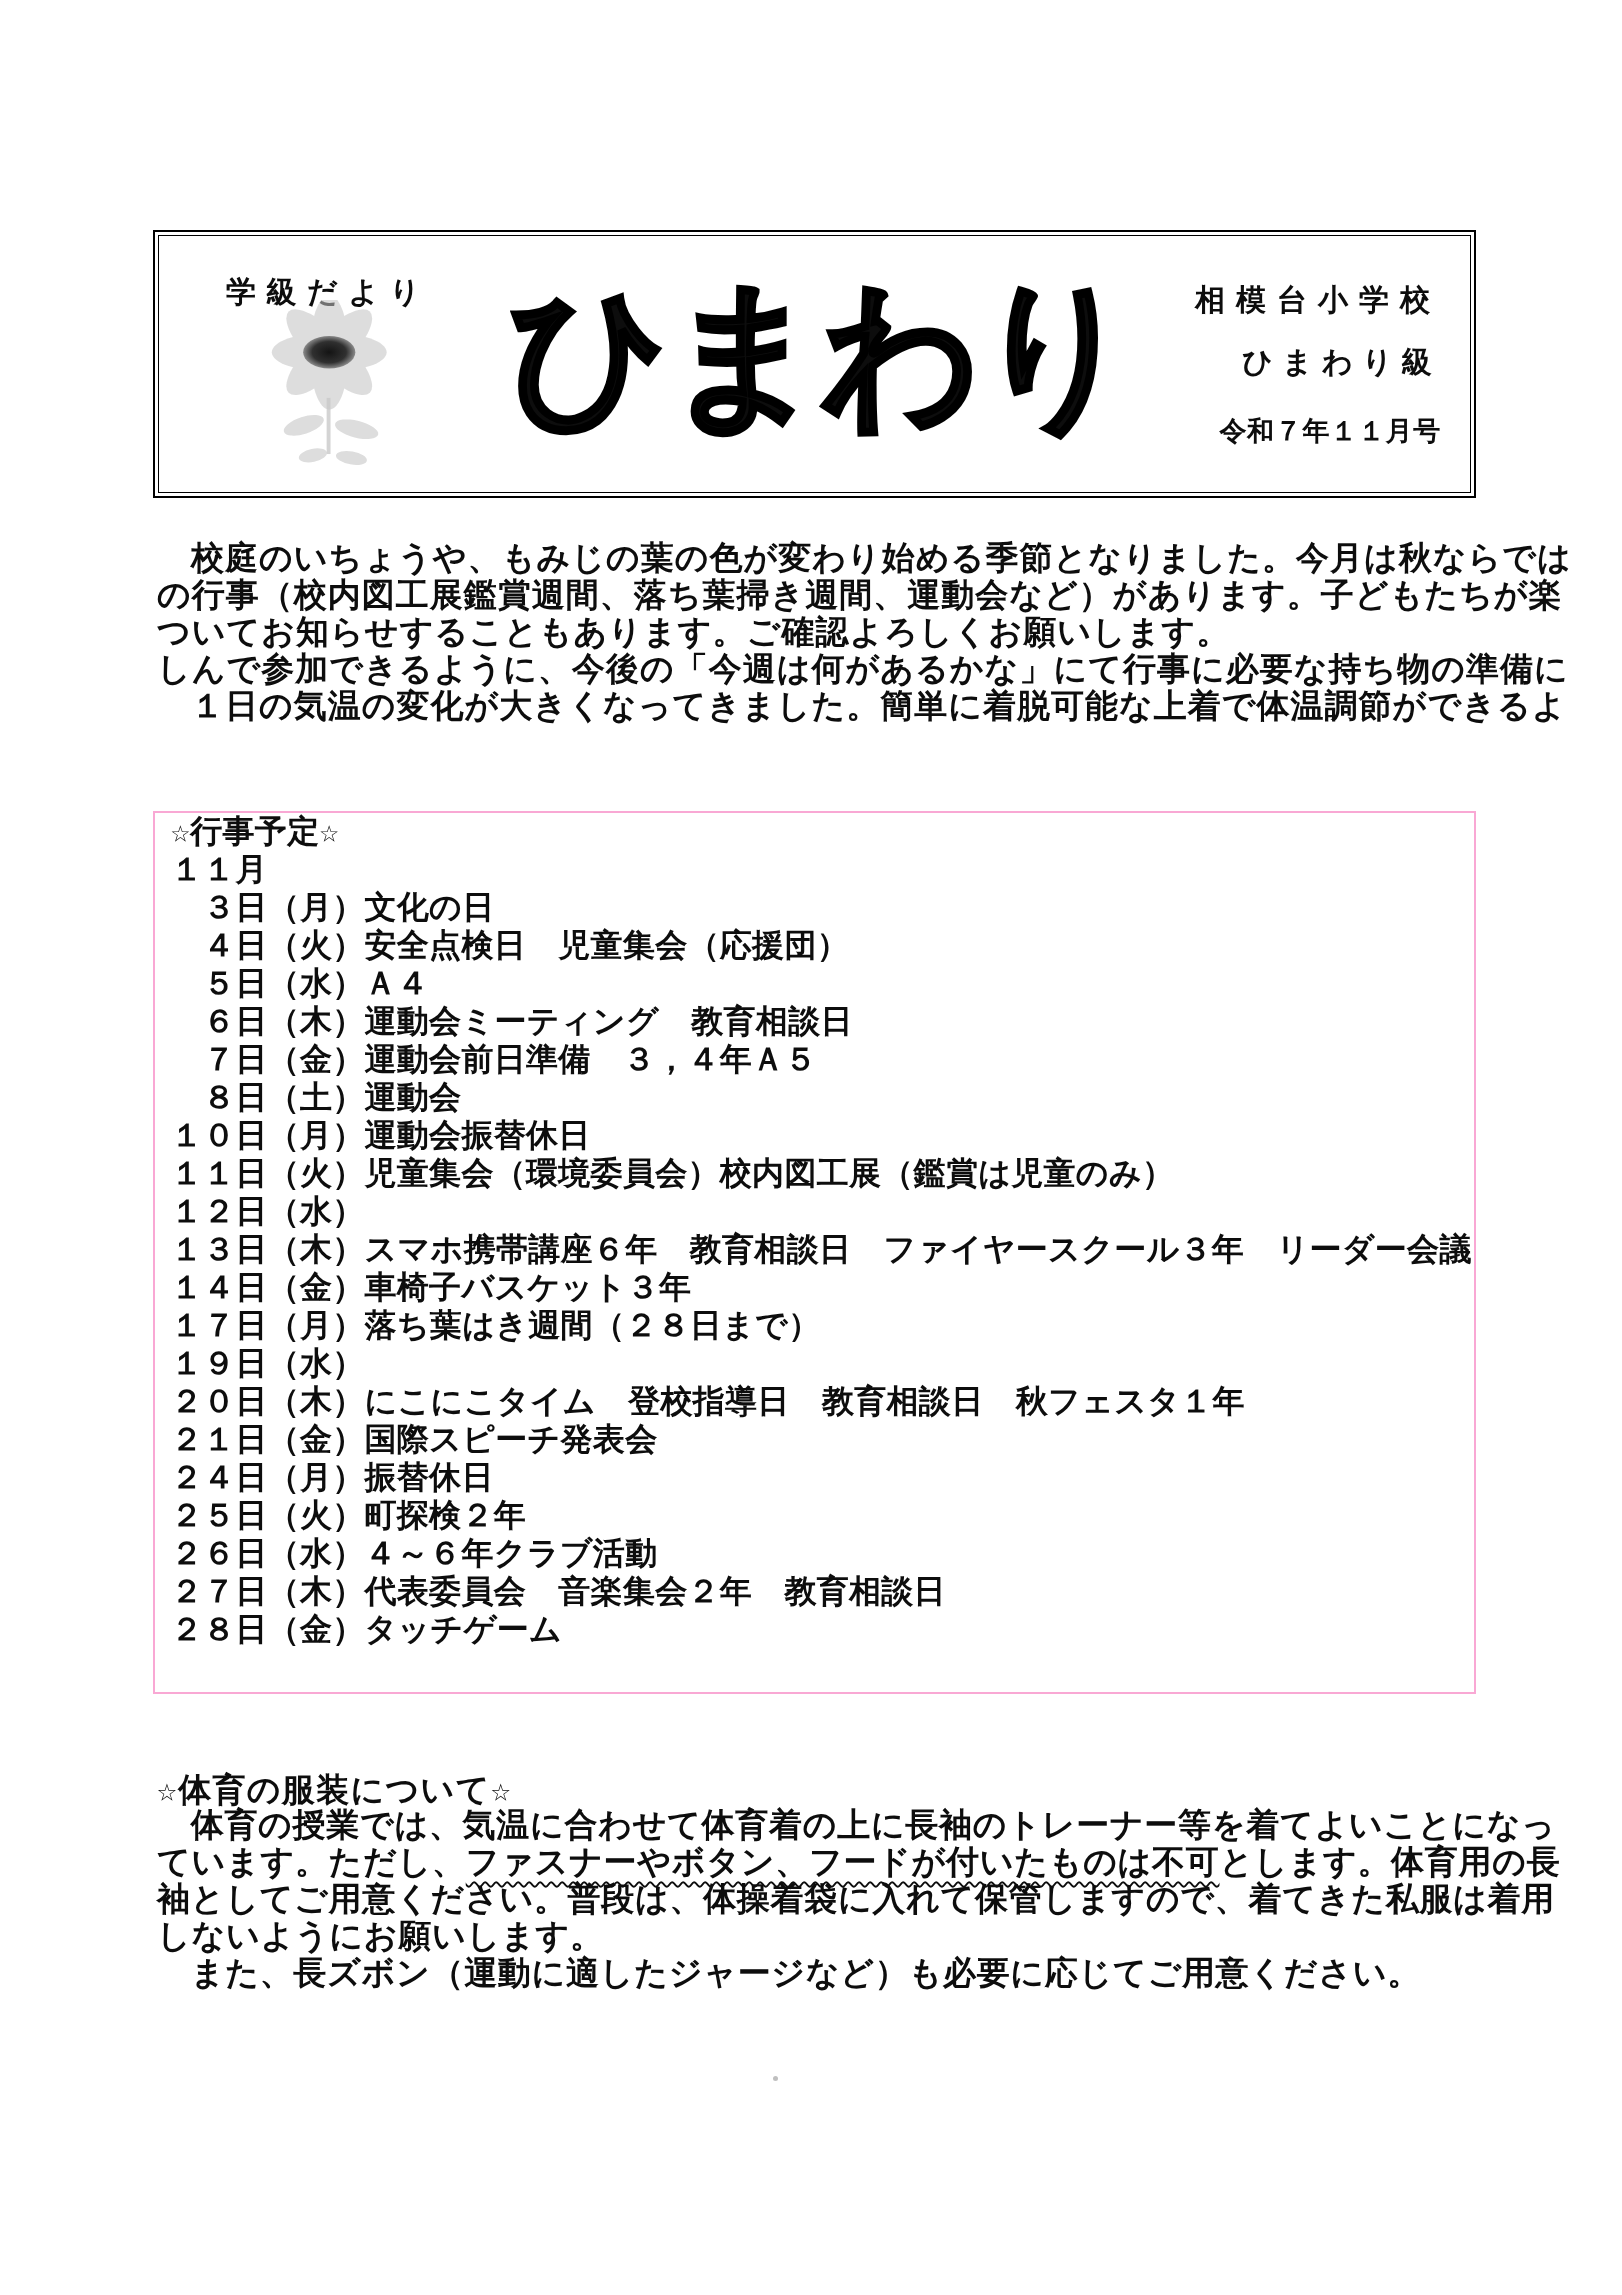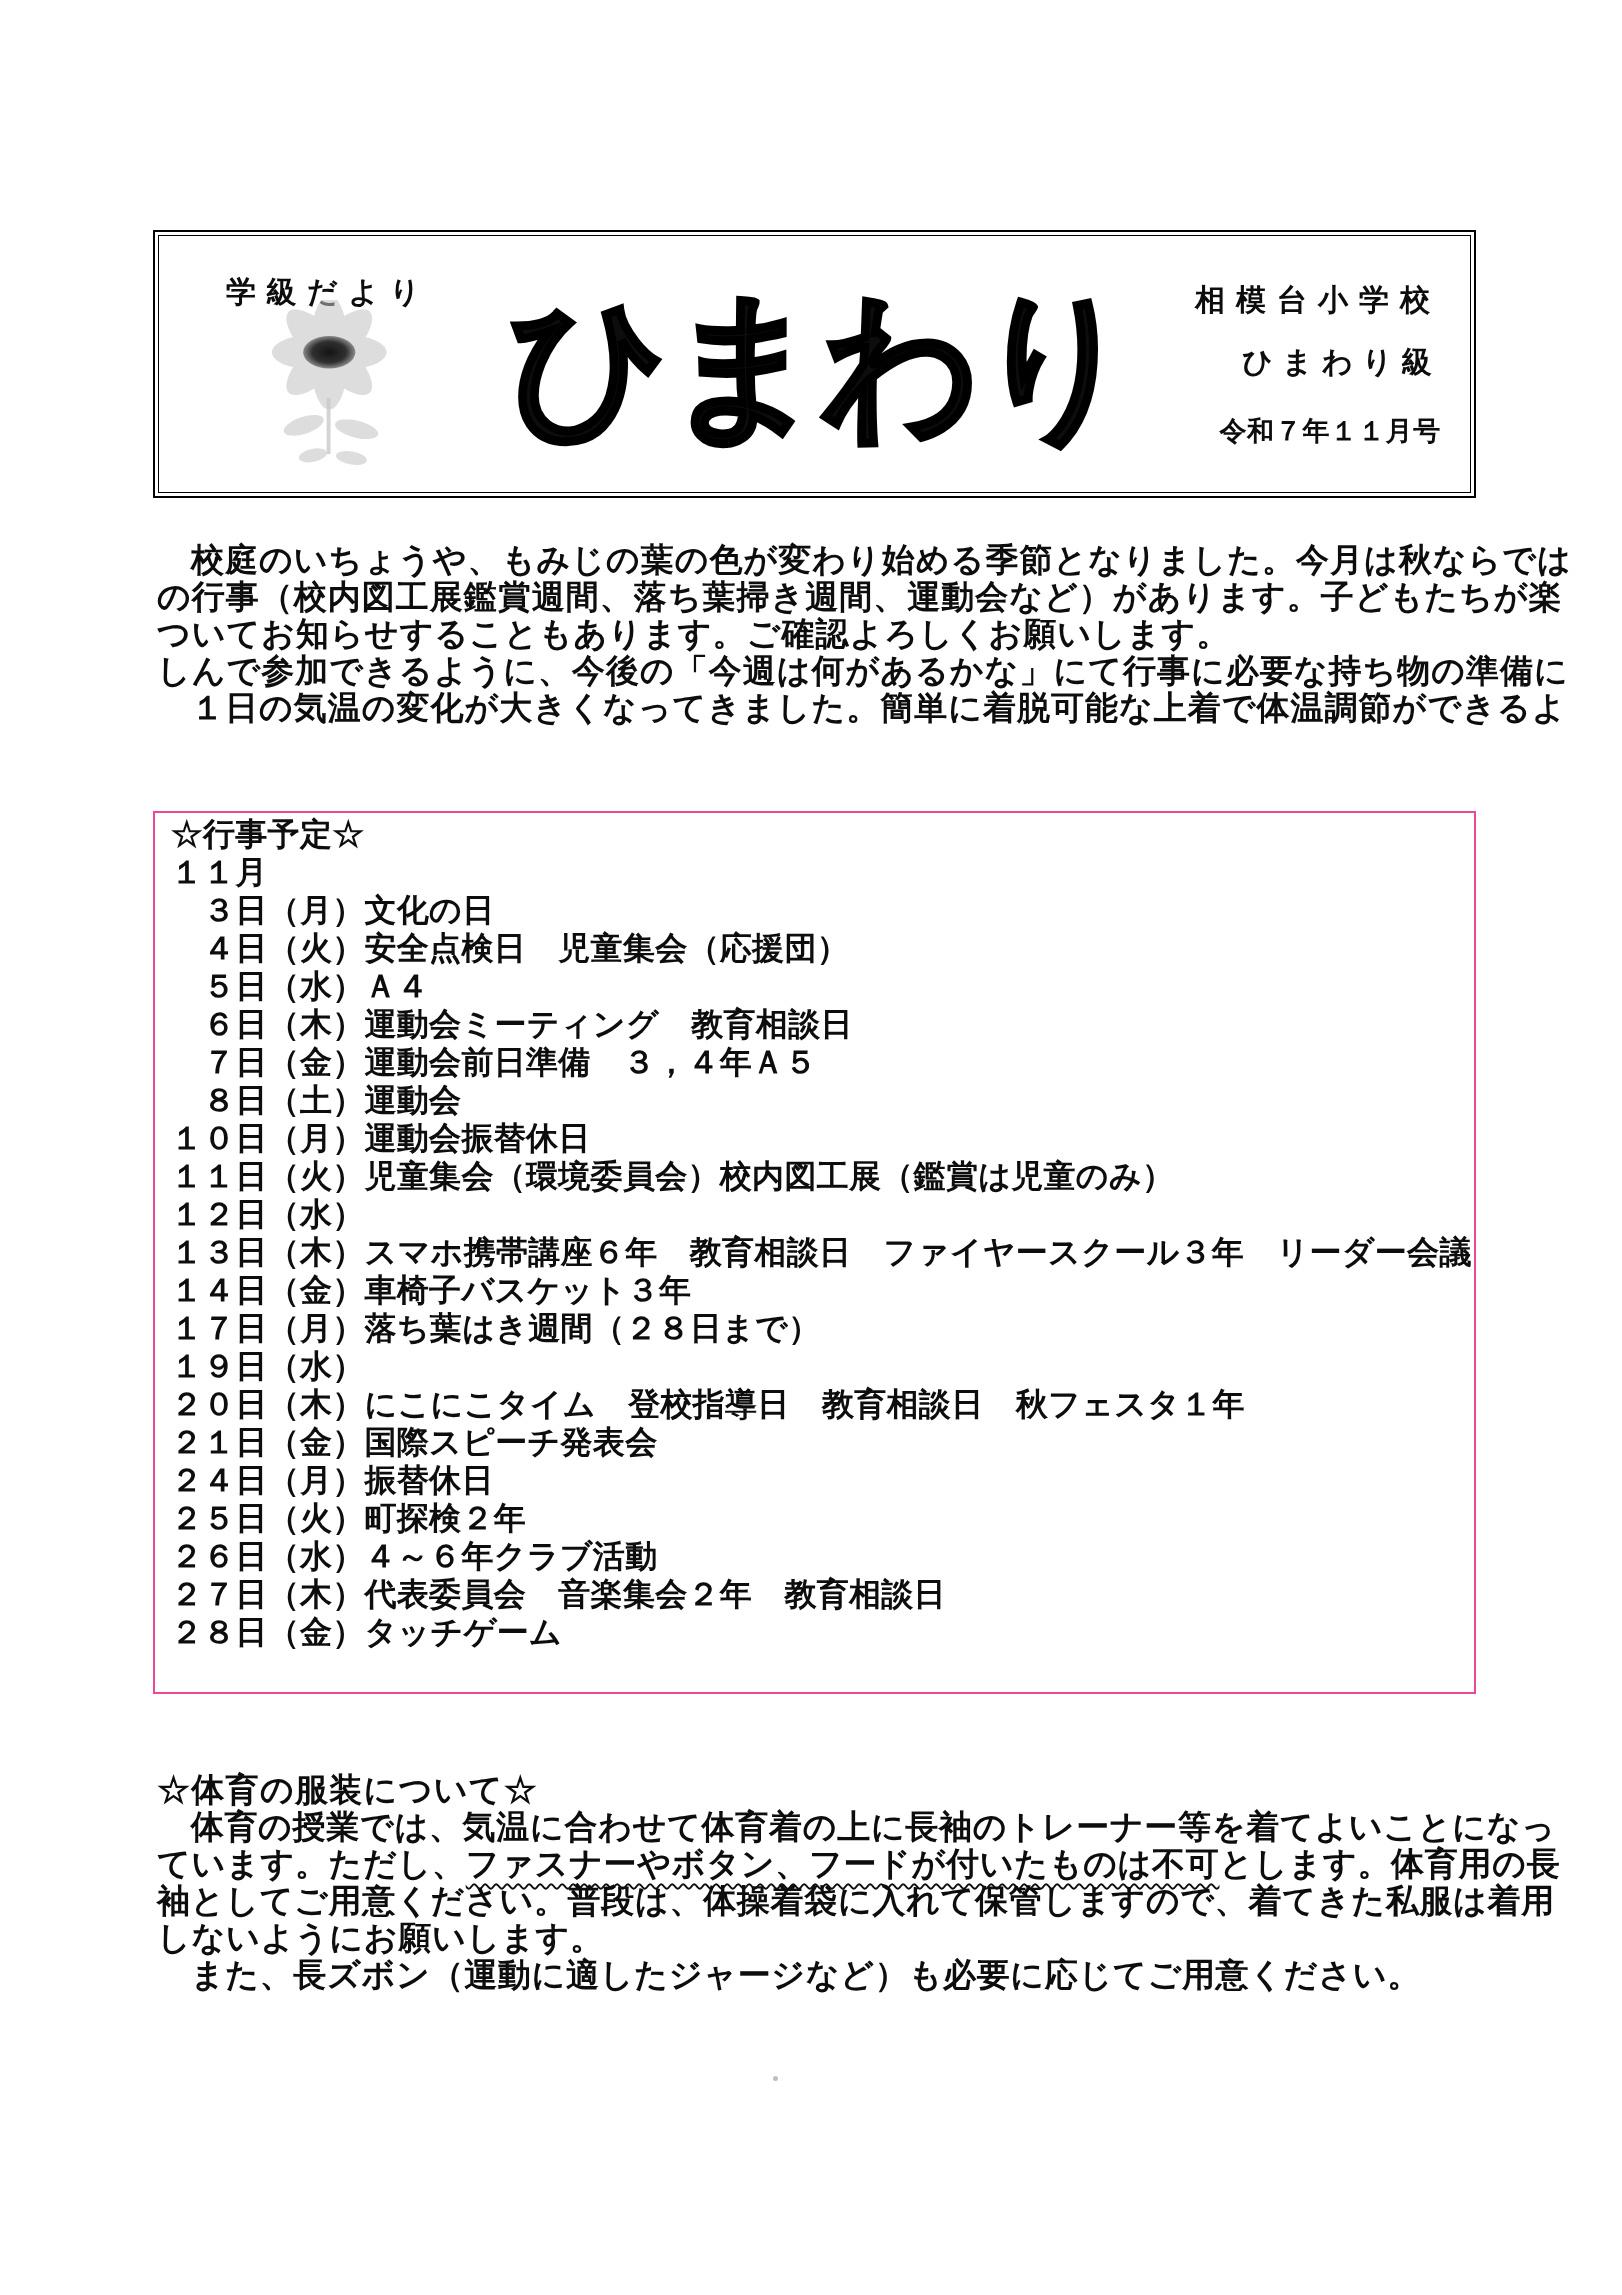--- a/index.html
+++ b/index.html
@@ -2,21 +2,21 @@
 <html style="font-size:10.5px"><head>
 <meta charset="utf-8">
 <style>
   html, body { margin: 0; padding: 0; background: #e8e8e8; }
   .page {
     position: relative;
     width: 1623px;
     height: 2295px;
     background: #ffffff;
     color: #0d0d0d;
-    font-family: Liberation Serif, serif;
+    font-family: Liberation Mono, monospace;
     font-weight: bold;
     overflow: hidden;
   }
 
   
   .header-box {
     position: absolute;
     left: 153px; top: 230px;
     width: 1323px; height: 268px;
     border: 2px solid #000;
@@ -69,21 +69,21 @@
     font-size: 33px;
     letter-spacing: 1px;
     line-height: 37px;
   }
 
   
   .schedule-box {
     position: absolute;
     left: 153px; top: 811px;
     width: 1323px; height: 883px;
-    border: 2px solid #ec4899;
+    border: 2px solid #f9a8d4;
     box-sizing: border-box;
   }
   .schedule-content {
     position: absolute;
     left: 15.7px; top: 2px;
     font-size: 32px;
     letter-spacing: 0.3px;
     line-height: 38px;
     white-space: nowrap;
   }

